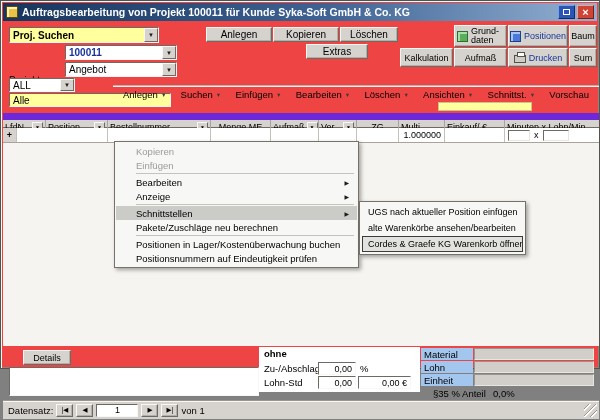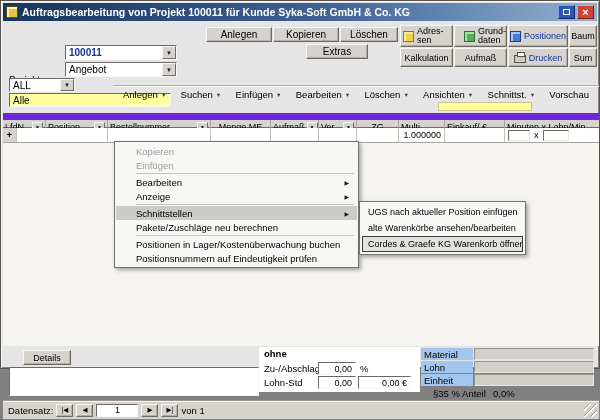--- a/index.html
+++ b/index.html
@@ -1,18 +1,18 @@
 <!DOCTYPE html>
 <html><head>
 <meta charset="utf-8">
 <style>
   * { margin:0; padding:0; box-sizing:border-box; }
   html,body { width:600px; height:420px; overflow:hidden; background:#808080;
               font-family:"Liberation Sans", sans-serif; }
-  .window { position:relative; width:600px; height:369px; background:#e5e5e5;
+  .window { position:relative; width:600px; height:369px; background:#ef4444;
             border:1px solid #55524c;
             box-shadow: inset 1px 1px 0 #f8f7f4, inset -1px -1px 0 #8a867f; padding-left: 12px; }
 
   
   .titlebar { position:absolute; left:2px; top:2px; right:2px; height:18px;
               background:linear-gradient(90deg,#16355c,#3f6394 55%,#93b1d2);
               display:flex; align-items:center; padding:0 3px; }
   .app-icon { width:12px; height:12px; background:#e8c34a; border:1px solid #5a4a10;
               box-shadow: inset 2px 2px 0 #fdf0b8; flex:none; }
   .title-text { color:#fff; font-size:10.5px; font-weight:bold; margin-left:4px; flex:1;
@@ -142,20 +142,24 @@
     <div class="tb-btns">
       <div class="tb-btn blue">
           <span class="glyph-sq"></span>
         </div>
       <div class="tb-btn close">
           <span>×</span>
         </div>
     </div>
   </div>
 
+  <div class="combo yellow" style="left:8px;top:26px;width:150px;height:16px">
+    <span class="combo-text yellow bold">Proj. Suchen</span>
+    <span class="dd">▼</span>
+  </div>
 
   <div class="btn" style="left:205px;top:26px;width:66px;height:15px">Anlegen</div>
   <div class="btn" style="left:272px;top:26px;width:66px;height:15px">Kopieren</div>
   <div class="btn" style="left:339px;top:26px;width:58px;height:15px">Löschen</div>
   <div class="btn" style="left:305px;top:43px;width:62px;height:15px">Extras</div>
 
   <div class="lbl" style="left:8px;top:46px">Projekt</div>
   <div class="combo" style="left:64px;top:44px;width:112px;height:15px">
     <span class="combo-text bold blue-text">100011</span>
     <span class="dd">▼</span>
@@ -168,26 +172,21 @@
   </div>
 
   <div class="combo" style="left:8px;top:77px;width:66px;height:14px">
     <span class="combo-text">ALL</span>
     <span class="dd">▼</span>
   </div>
   <div class="combo yellow" style="left:8px;top:92px;width:162px;height:14px">
     <span class="combo-text yellow">Alle</span>
   </div>
 
-  <div class="btn" style="left:399px;top:24px;width:53px;height:22px;justify-content:flex-start;padding-left:2px">
-    <span class="mini-icon icon-card"></span>
-    <span class="btn-label">Adres-
-sen</span>
-  </div>
-  <div class="btn" style="left:453px;top:24px;width:53px;height:22px;justify-content:flex-end;padding-left:2px">
+  <div class="btn" style="left:453px;top:24px;width:53px;height:22px;justify-content:flex-start;padding-left:2px">
     <span class="mini-icon icon-db"></span>
     <span class="btn-label">Grund-
 daten</span>
   </div>
   <div class="btn sm" style="left:507px;top:24px;width:60px;height:22px">
     <span class="mini-icon icon-pos"></span>
     <span class="blue-text">Positionen</span>
   </div>
   <div class="btn sm" style="left:568px;top:24px;width:28px;height:22px">Baum</div>
 

